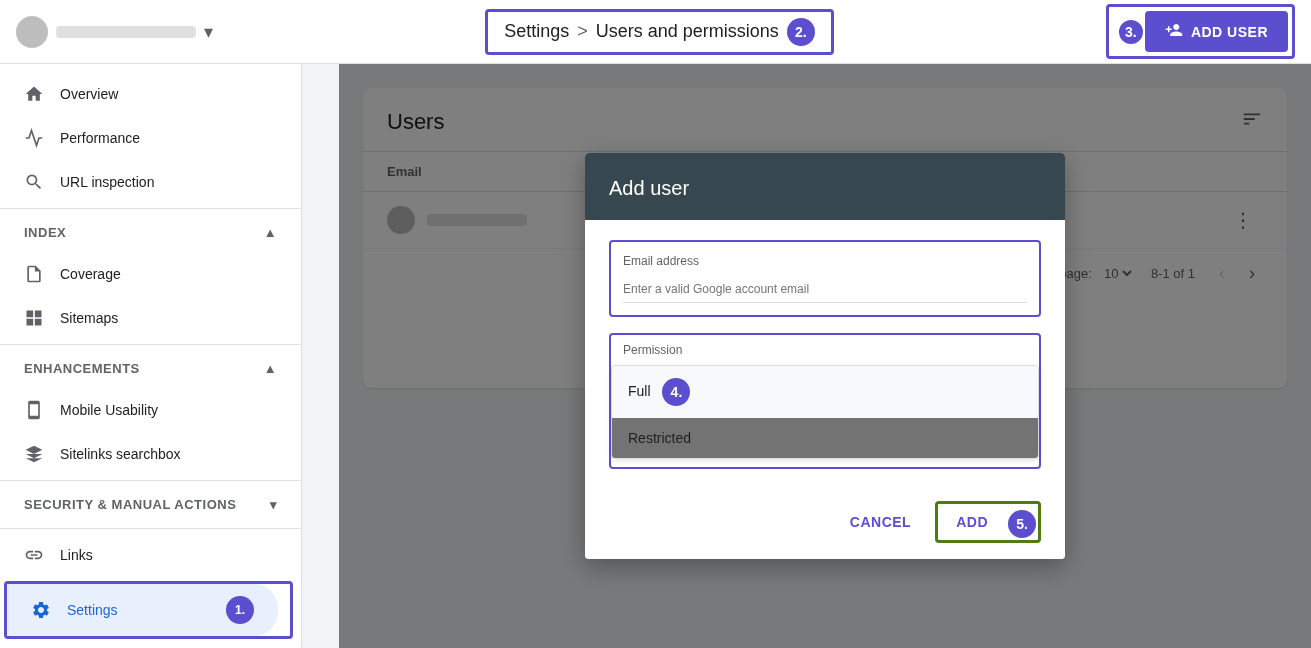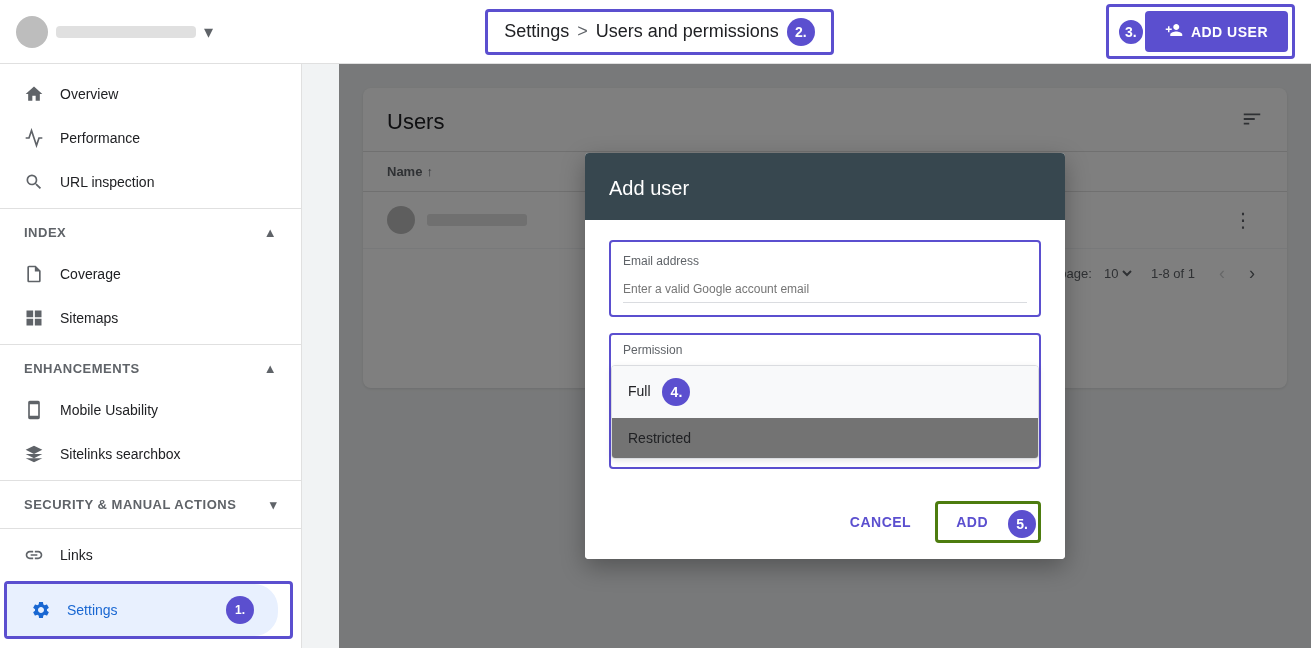--- a/index.html
+++ b/index.html
@@ -516,24 +516,20 @@
         <h2 class="users-title">Users</h2>
         <span class="filter-icon">
           <svg viewBox="0 0 24 24" width="22" height="22" fill="currentColor">
               <path d="M3 18h6v-2H3v2zM3 6v2h18V6H3zm0 7h12v-2H3v2z"></path>
             </svg>
         </span>
       </div>
 
       <div class="users-table">
         <div class="table-header">
-          <div class="col-name">
-            <span>Name</span>
-            <span>↑</span>
-          </div>
           <div class="col-email">Email</div>
           <div class="col-permission">Permission</div>
           <div class="col-actions"></div>
         </div>
 
         <div class="table-row">
           <div class="row-name">
             <div class="user-avatar-small"></div>
             <div class="row-name-text"></div>
           </div>
@@ -544,21 +540,21 @@
 
         <div class="table-footer">
           <div class="rows-per-page">
             <span>Rows per page:</span>
             <select class="rows-select">
               <option>10</option>
               <option>25</option>
               <option>50</option>
             </select>
           </div>
-          <span>1-8 of 1</span>
+          <span>8-1 of 1</span>
           <div class="pagination-nav">
             <button class="nav-btn" disabled="">‹</button>
             <button class="nav-btn">›</button>
           </div>
         </div>
       </div>
     </div>
 
     <div class="overlay">
       <div class="dialog">

